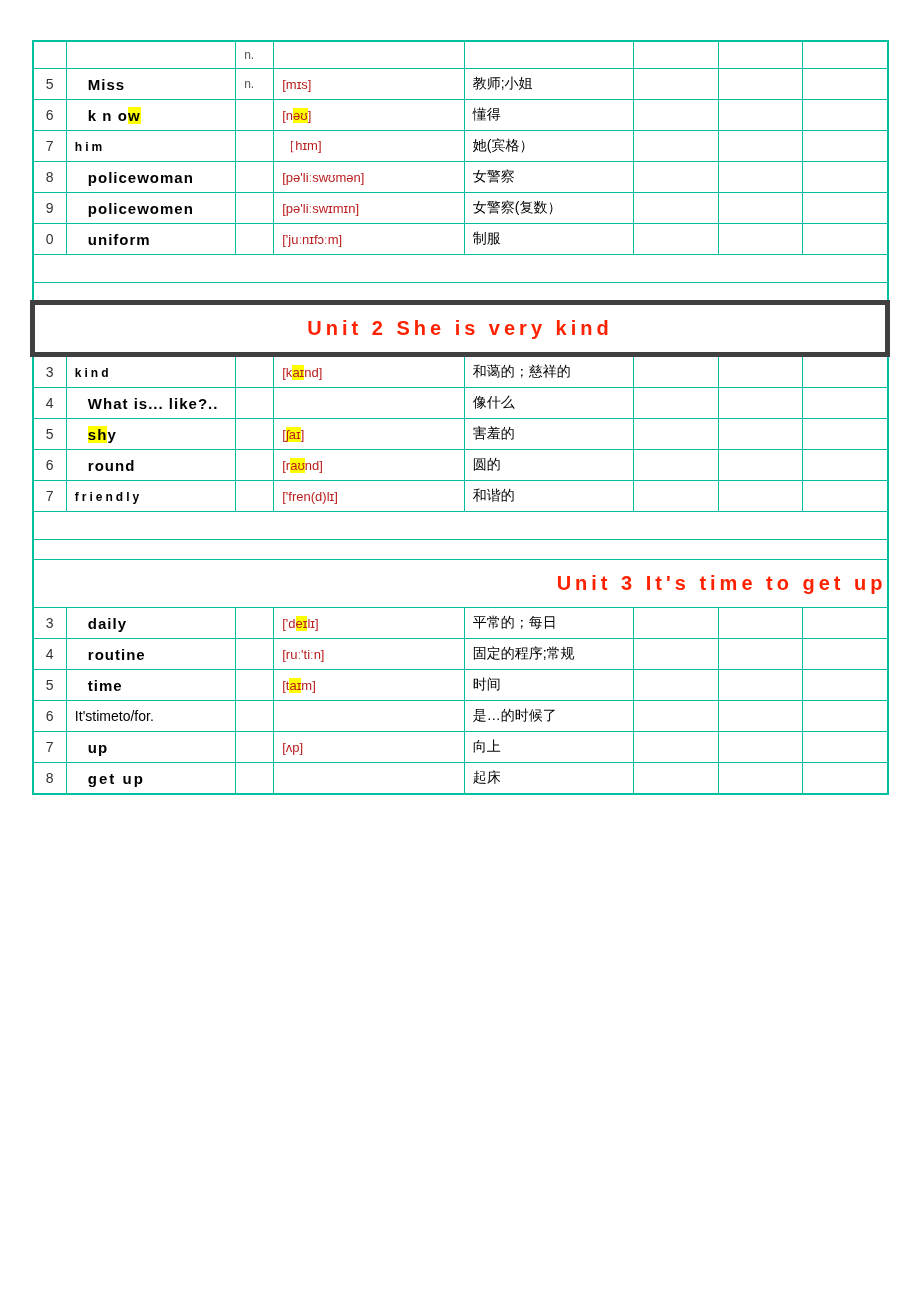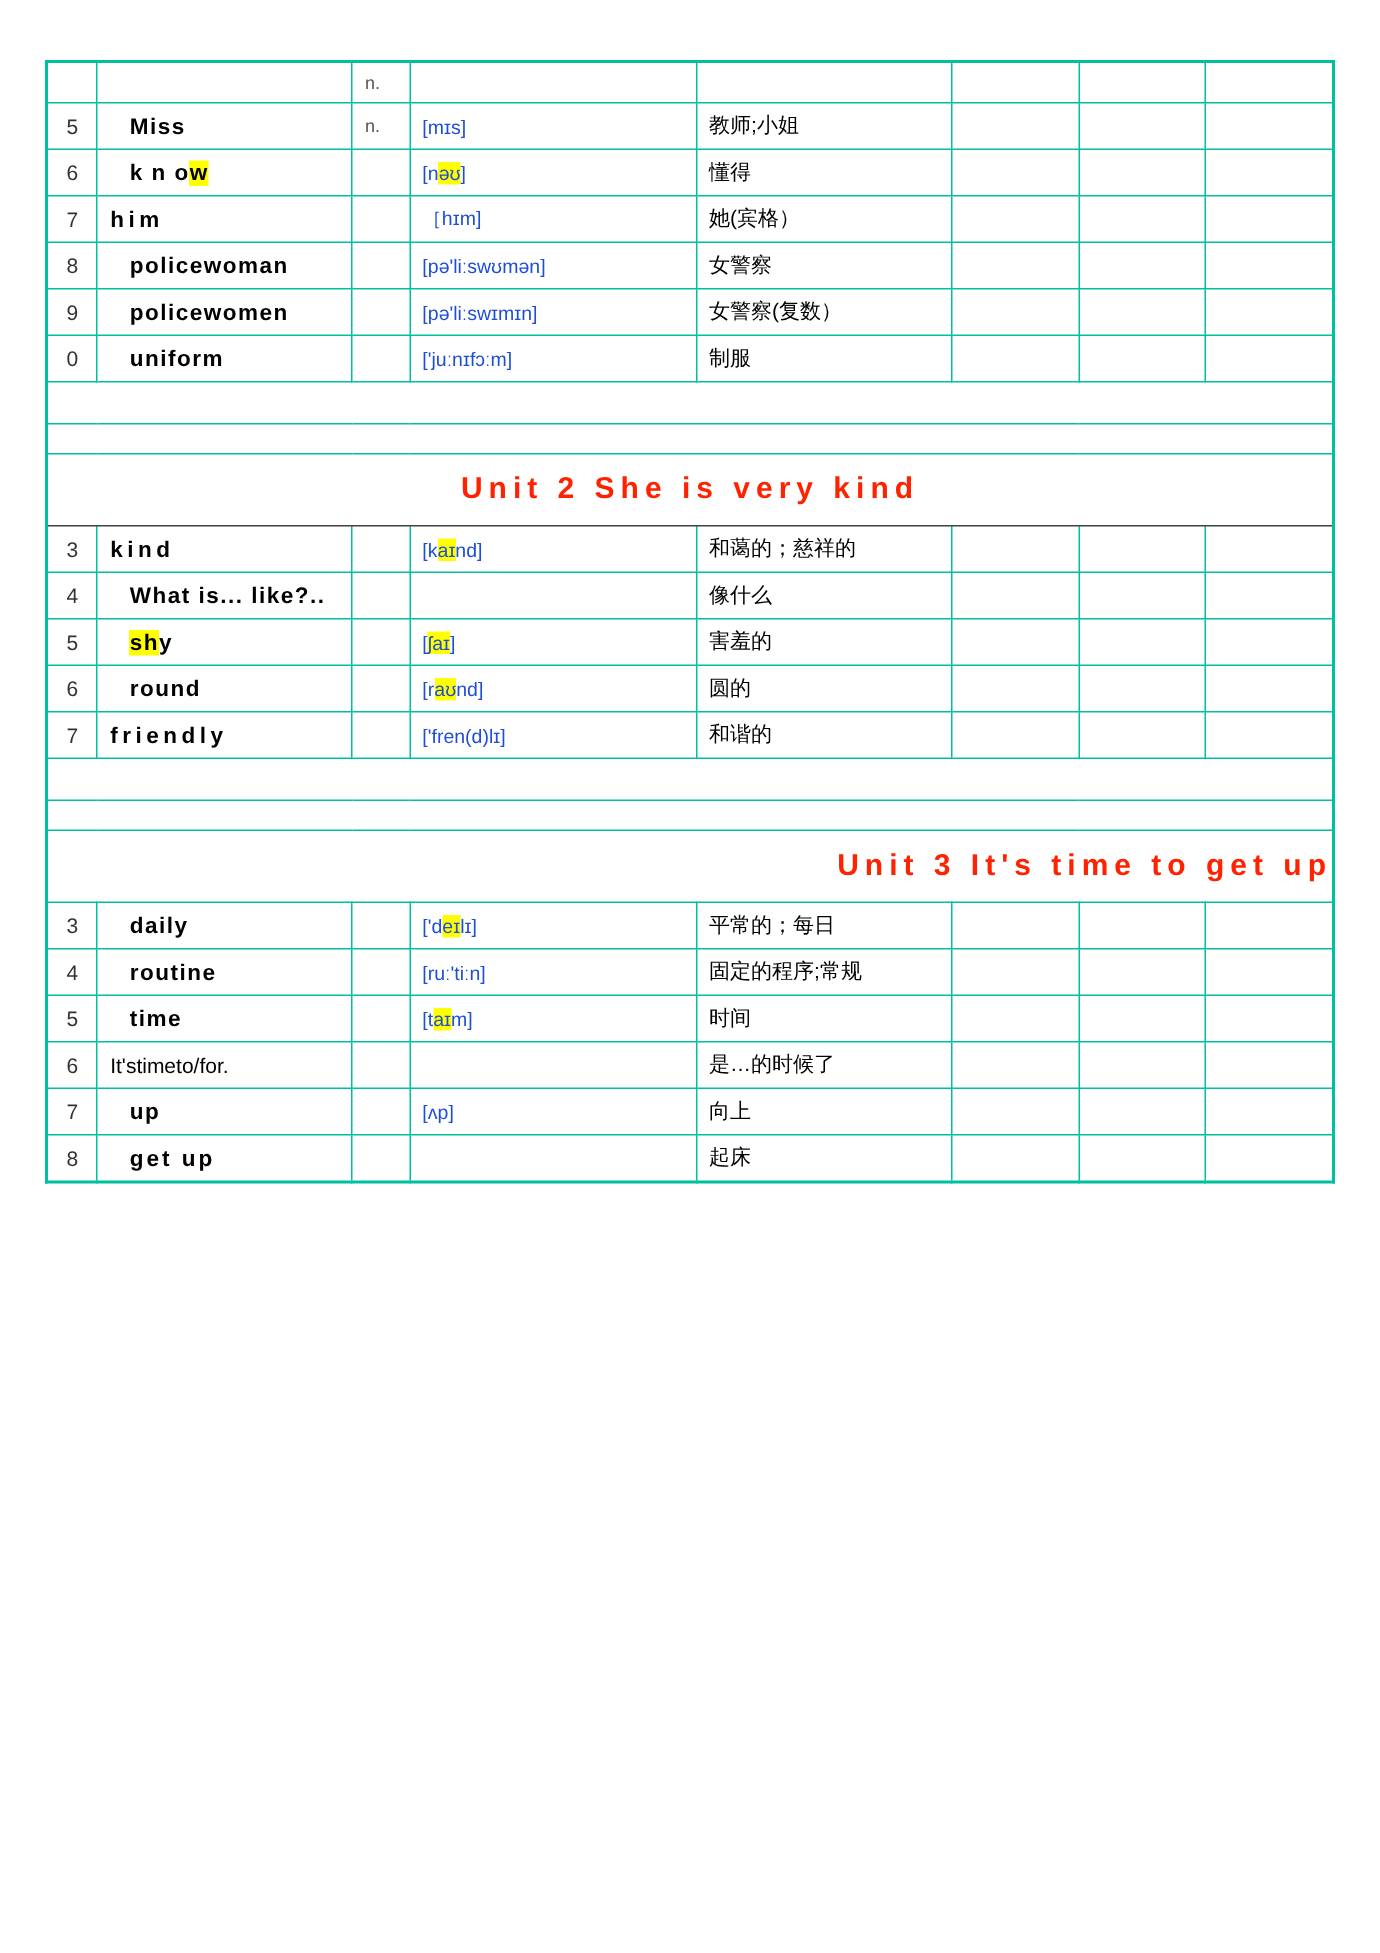--- a/index.html
+++ b/index.html
@@ -35,24 +35,24 @@
 
     .word-bold {
       font-weight: bold;
       font-size: 15px;
       letter-spacing: 1px;
       margin-left: 13px;
     }
     .word-spaced {
       letter-spacing: 3px;
       font-weight: bold;
-      font-size: 15px;
-    }
-
-    .phonetic { font-size: 13px; color: #1d4ed8; }
+      font-size: 12px;
+    }
+
+    .phonetic { font-size: 13px; color: #b91c1c; }
 
     .pos-text { font-size: 12px; color: #555; }
 
     
     .hl { background: #ffff00; }
   </style>
 </head>
 <body>
 
 <table>
@@ -137,21 +137,21 @@
     <td class="col-extra2"></td>
     <td class="col-extra3"></td>
   </tr>
       <tr>
         <td colspan="8" style="height:28px;border:1px solid #00c0a0;"></td>
       </tr>
       <tr>
         <td colspan="8" style="height:20px;border:1px solid #00c0a0;"></td>
       </tr>
       <tr>
-        <td colspan="8" style="text-align:center;padding:12px 16px;border:1px solid #404040;margin-left:44px;"><span class="unit-title">Unit 2  She  is very  kind</span></td>
+        <td colspan="8" style="text-align:center;padding:12px 16px;border:5px solid #404040;margin-left:44px;"><span class="unit-title">Unit 2  She  is very  kind</span></td>
       </tr>
       <tr>
     <td class="col-num">3</td>
     <td class="col-word"><span class="word-spaced">kind</span></td>
     <td class="col-pos"></td>
     <td class="col-phon phonetic">[k<span class="hl">aɪ</span>nd]</td>
     <td class="col-meaning">和蔼的；慈祥的</td>
     <td class="col-extra1"></td>
     <td class="col-extra2"></td>
     <td class="col-extra3"></td>

